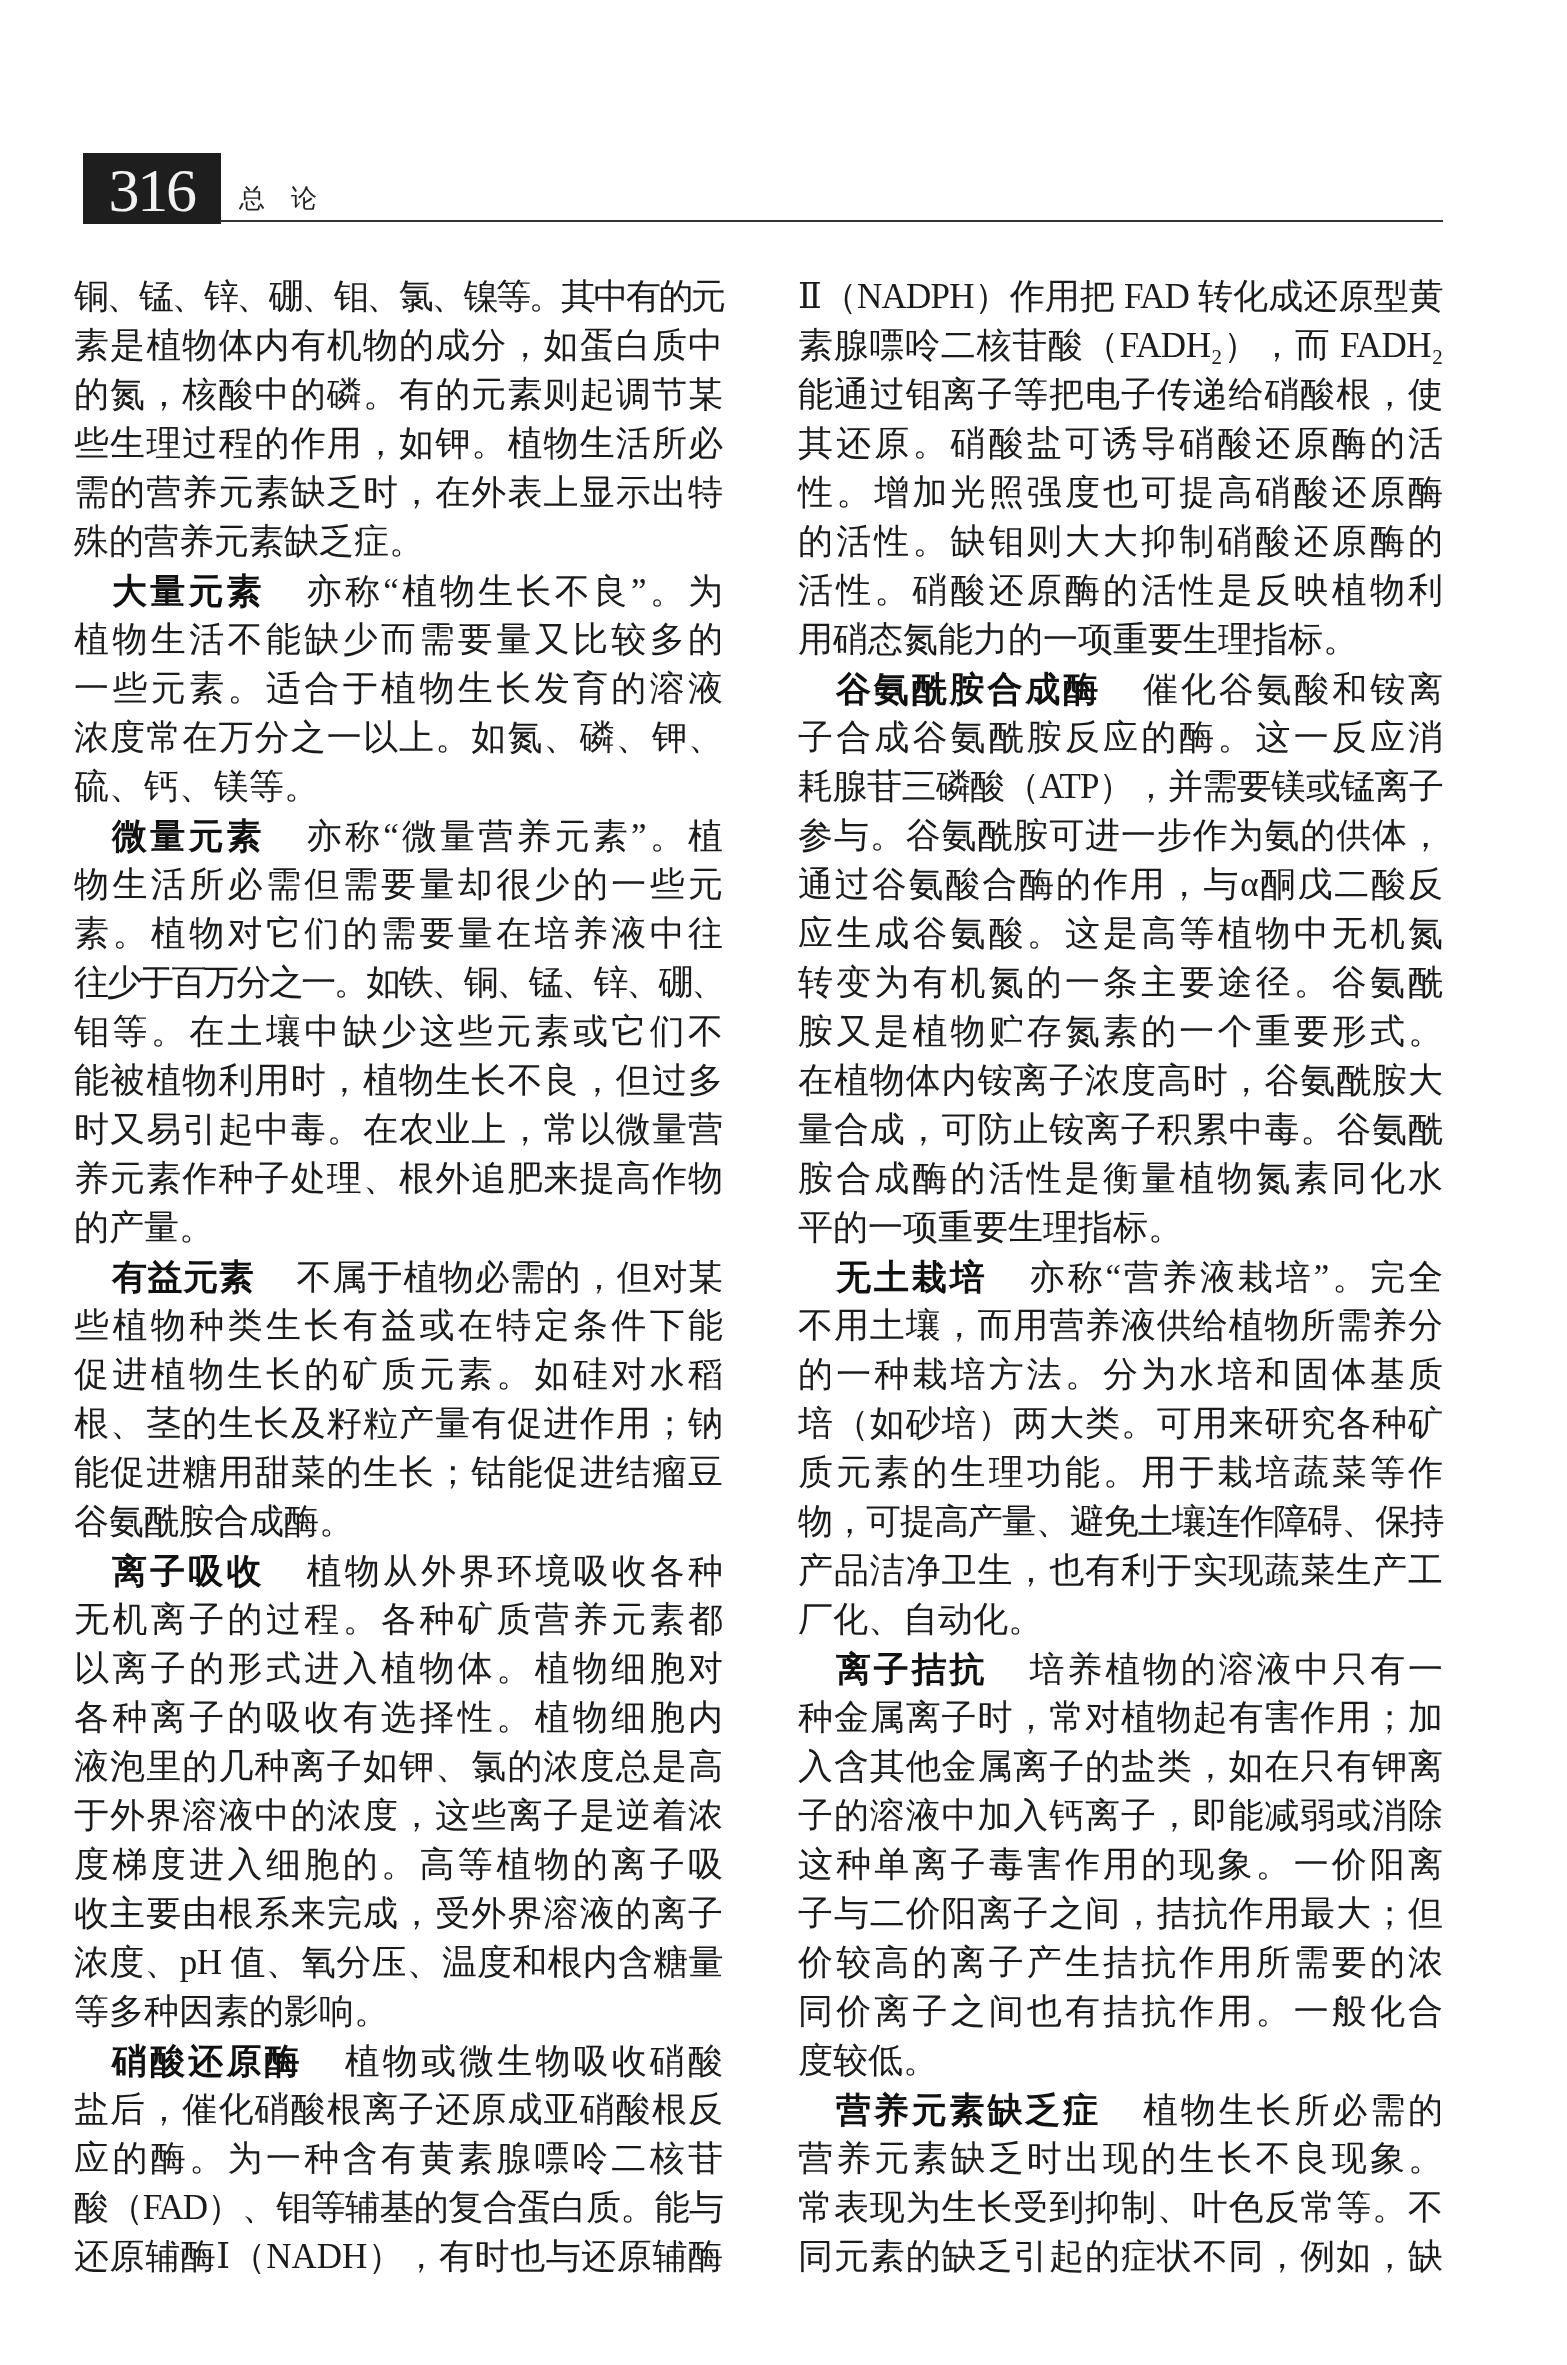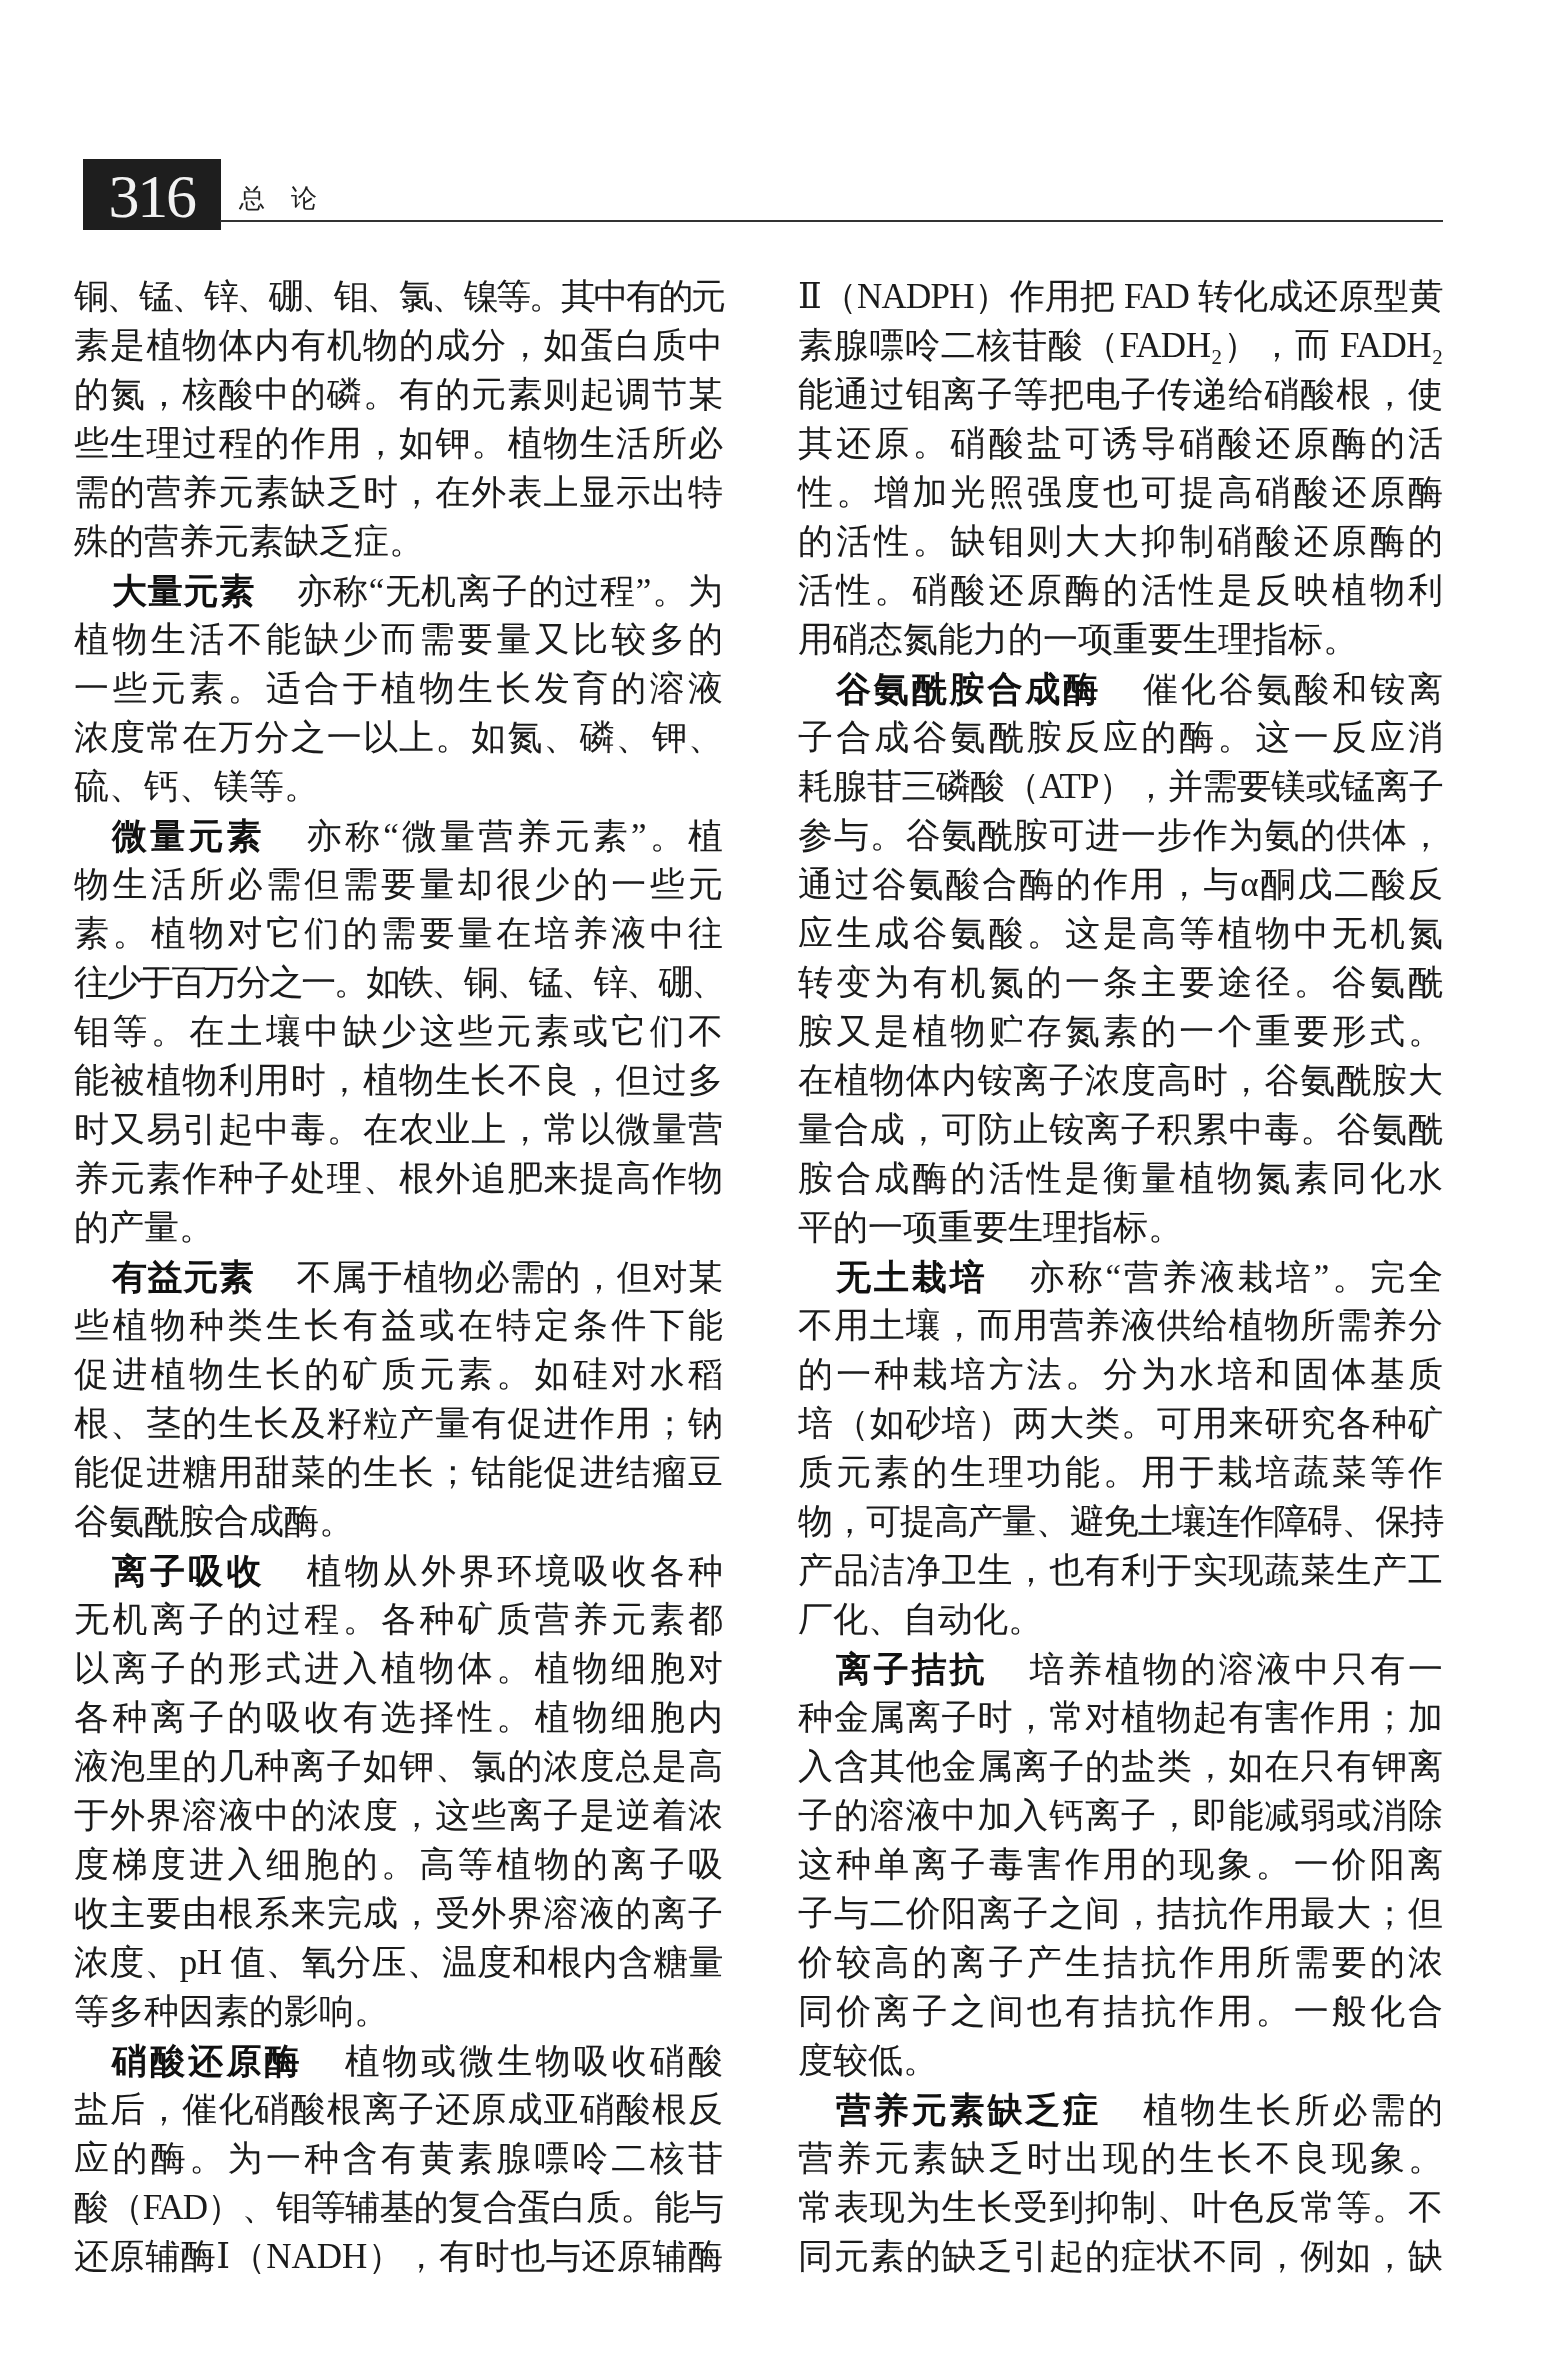--- a/index.html
+++ b/index.html
@@ -2,21 +2,21 @@
 <html style="font-size:12px"><head>
 <meta charset="utf-8">
 <style>
   html, body { margin: 0; padding: 0; }
   body {
     width: 1567px; height: 2366px; position: relative; overflow: hidden;
     background: #ffffff; color: #1b1b1b;
     font-family: "Liberation Serif", "DejaVu Serif", serif;
   }
   .page-num-box {
-    position: absolute; left: 83px; top: 159px; width: 138px; height: 71px;
+    position: absolute; left: 83px; top: 153px; width: 138px; height: 71px;
     background: #1e1e1e;
   }
   .page-num {
     position: absolute; left: 25.6px; top: 3px;
     font-family: "Liberation Serif", "DejaVu Serif", serif;
     font-size: 62px; line-height: 68px; color: #f2f2f2; letter-spacing: -2.3px;
   }
   .section-title {
     position: absolute; left: 239px; top: 178px;
     font-family: "Liberation Serif", "DejaVu Serif", serif;
@@ -55,21 +55,21 @@
   <div class="entry">
     <div class="ln" style="letter-spacing: -3px;">铜、锰、锌、硼、钼、氯、镍等。其中有的元</div>
     <div class="ln">素是植物体内有机物的成分，如蛋白质中</div>
     <div class="ln">的氮，核酸中的磷。有的元素则起调节某</div>
     <div class="ln">些生理过程的作用，如钾。植物生活所必</div>
     <div class="ln">需的营养元素缺乏时，在外表上显示出特</div>
     <div class="ln end">殊的营养元素缺乏症。</div>
   </div>
 
   <div class="entry">
-    <div class="ln first"><b class="term">大量元素</b><span>亦称“无机离子的过程”。为</span></div>
+    <div class="ln first"><b class="term">大量元素</b><span>亦称“植物生长不良”。为</span></div>
     <div class="ln">植物生活不能缺少而需要量又比较多的</div>
     <div class="ln">一些元素。适合于植物生长发育的溶液</div>
     <div class="ln">浓度常在万分之一以上。如氮、磷、钾、</div>
     <div class="ln end">硫、钙、镁等。</div>
   </div>
 
   <div class="entry">
     <div class="ln first"><b class="term">微量元素</b><span>亦称“微量营养元素”。植</span></div>
     <div class="ln">物生活所必需但需要量却很少的一些元</div>
     <div class="ln">素。植物对它们的需要量在培养液中往</div>

